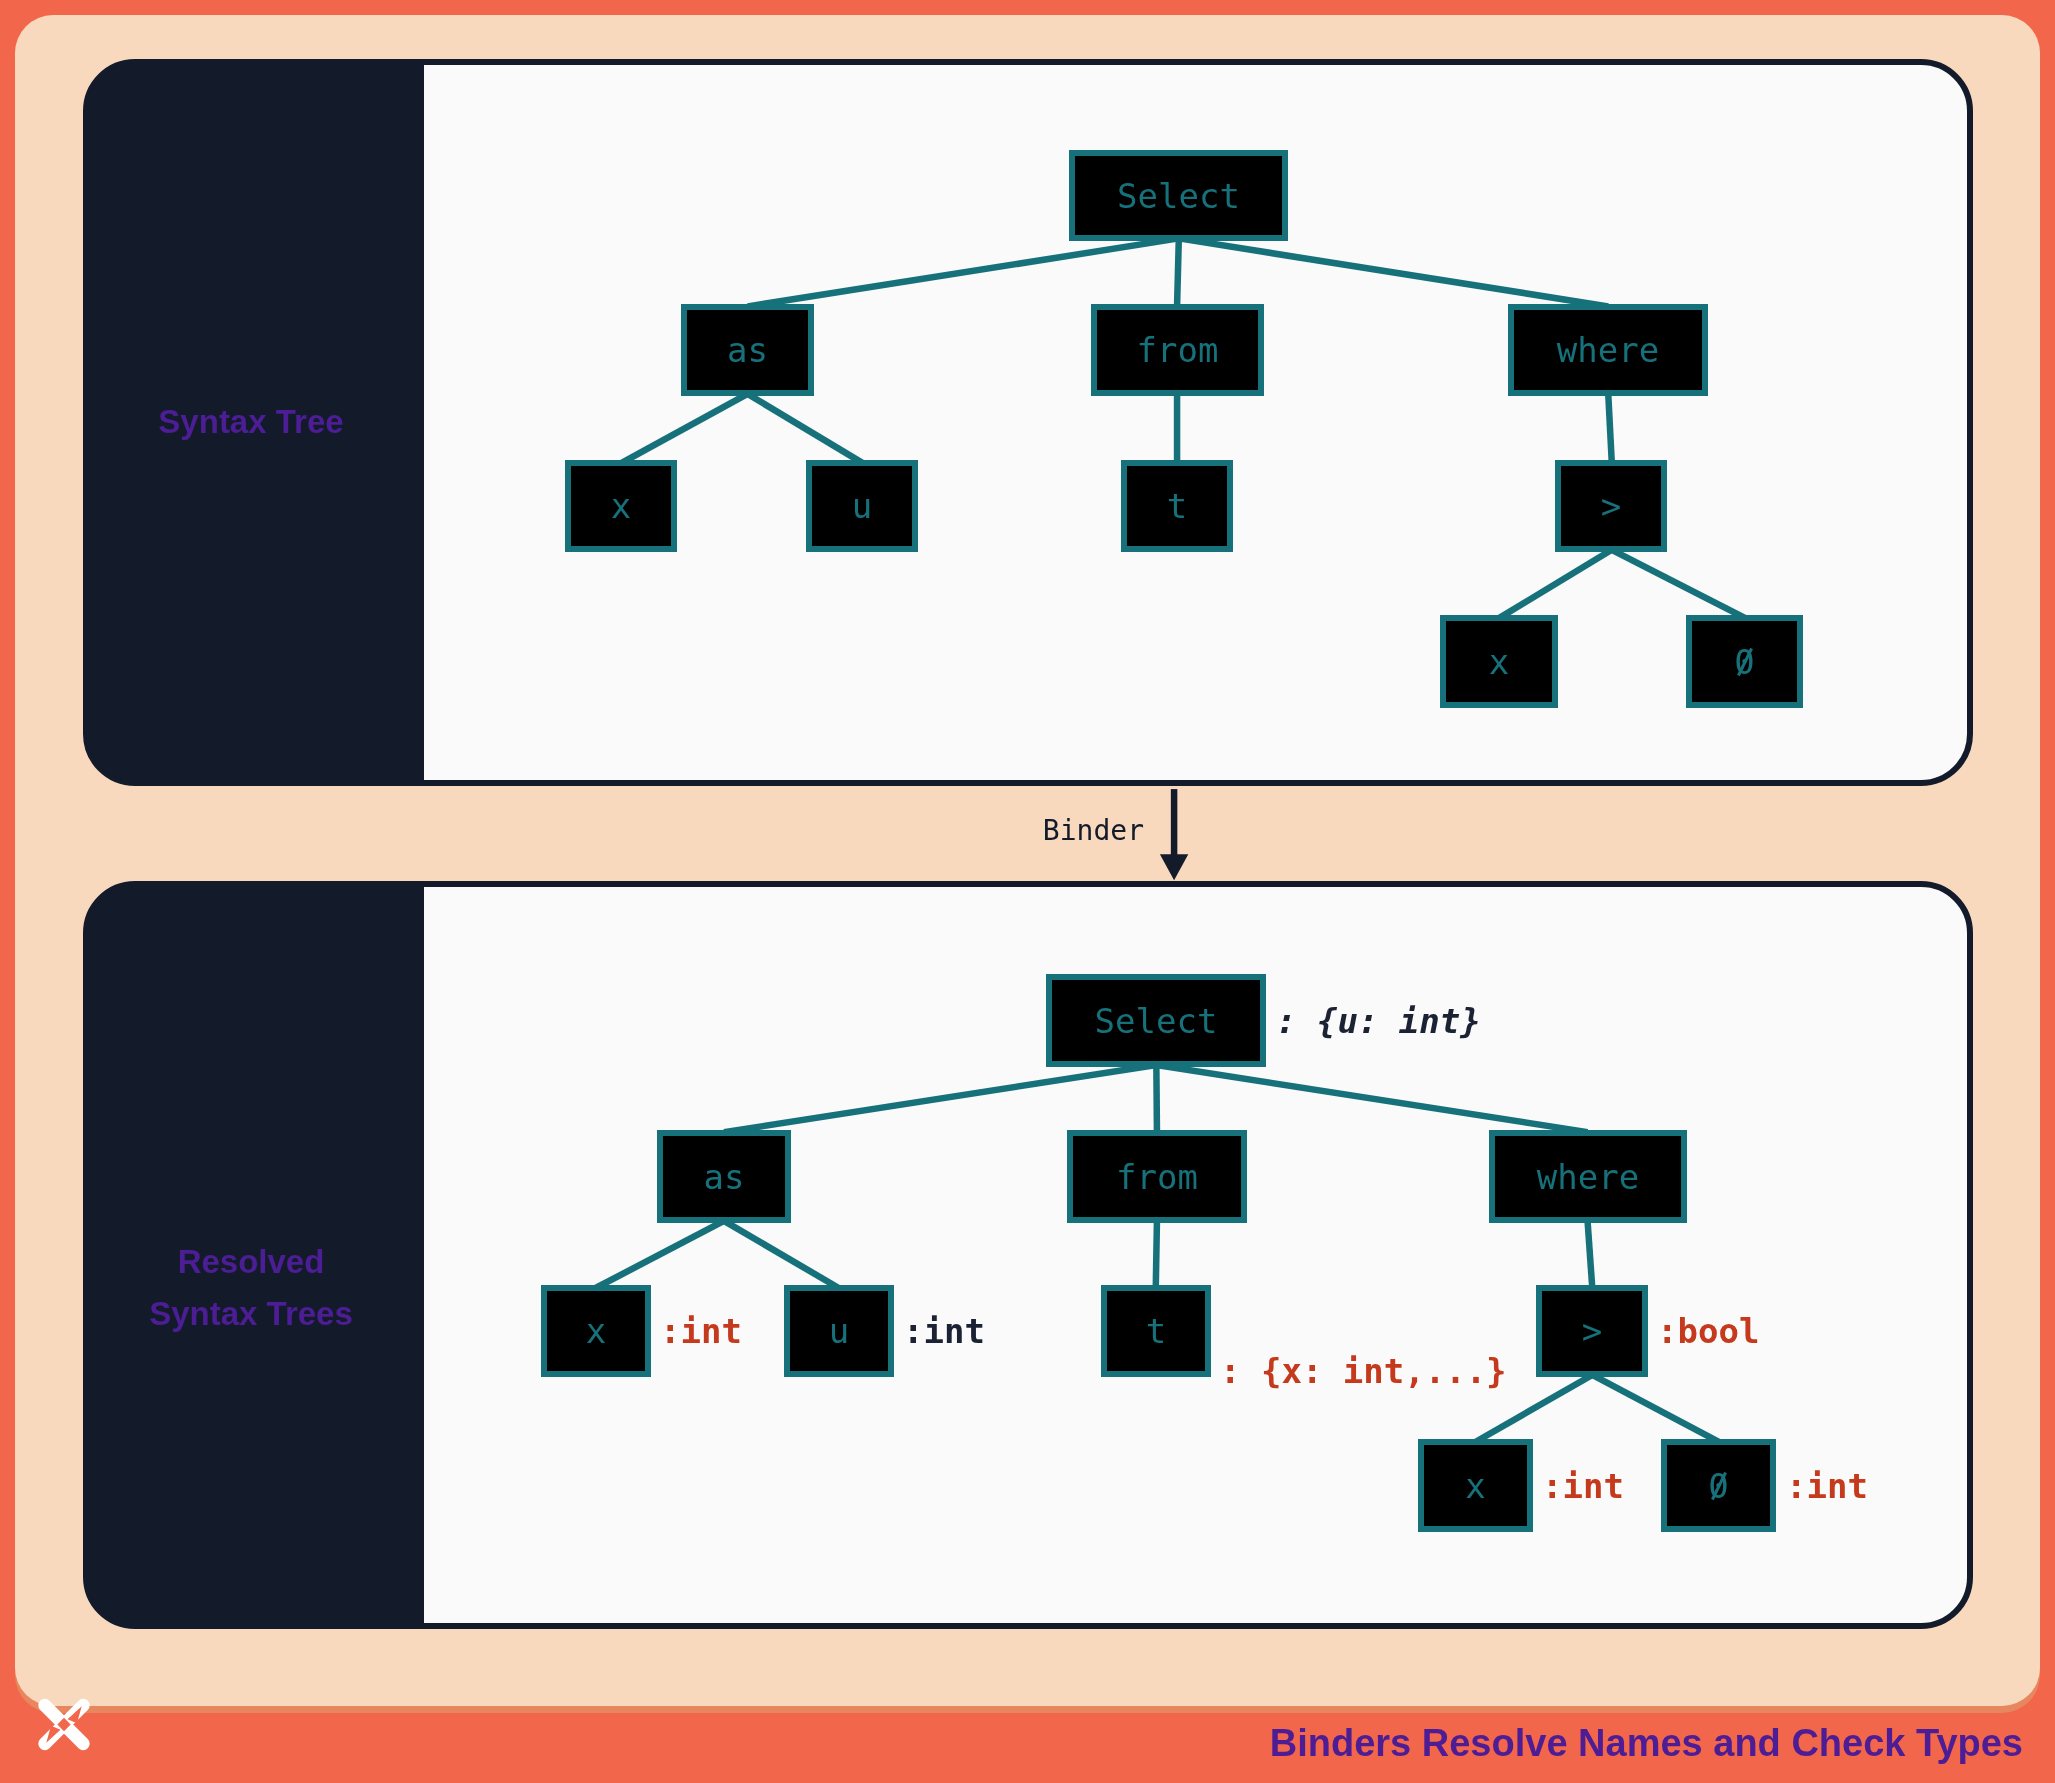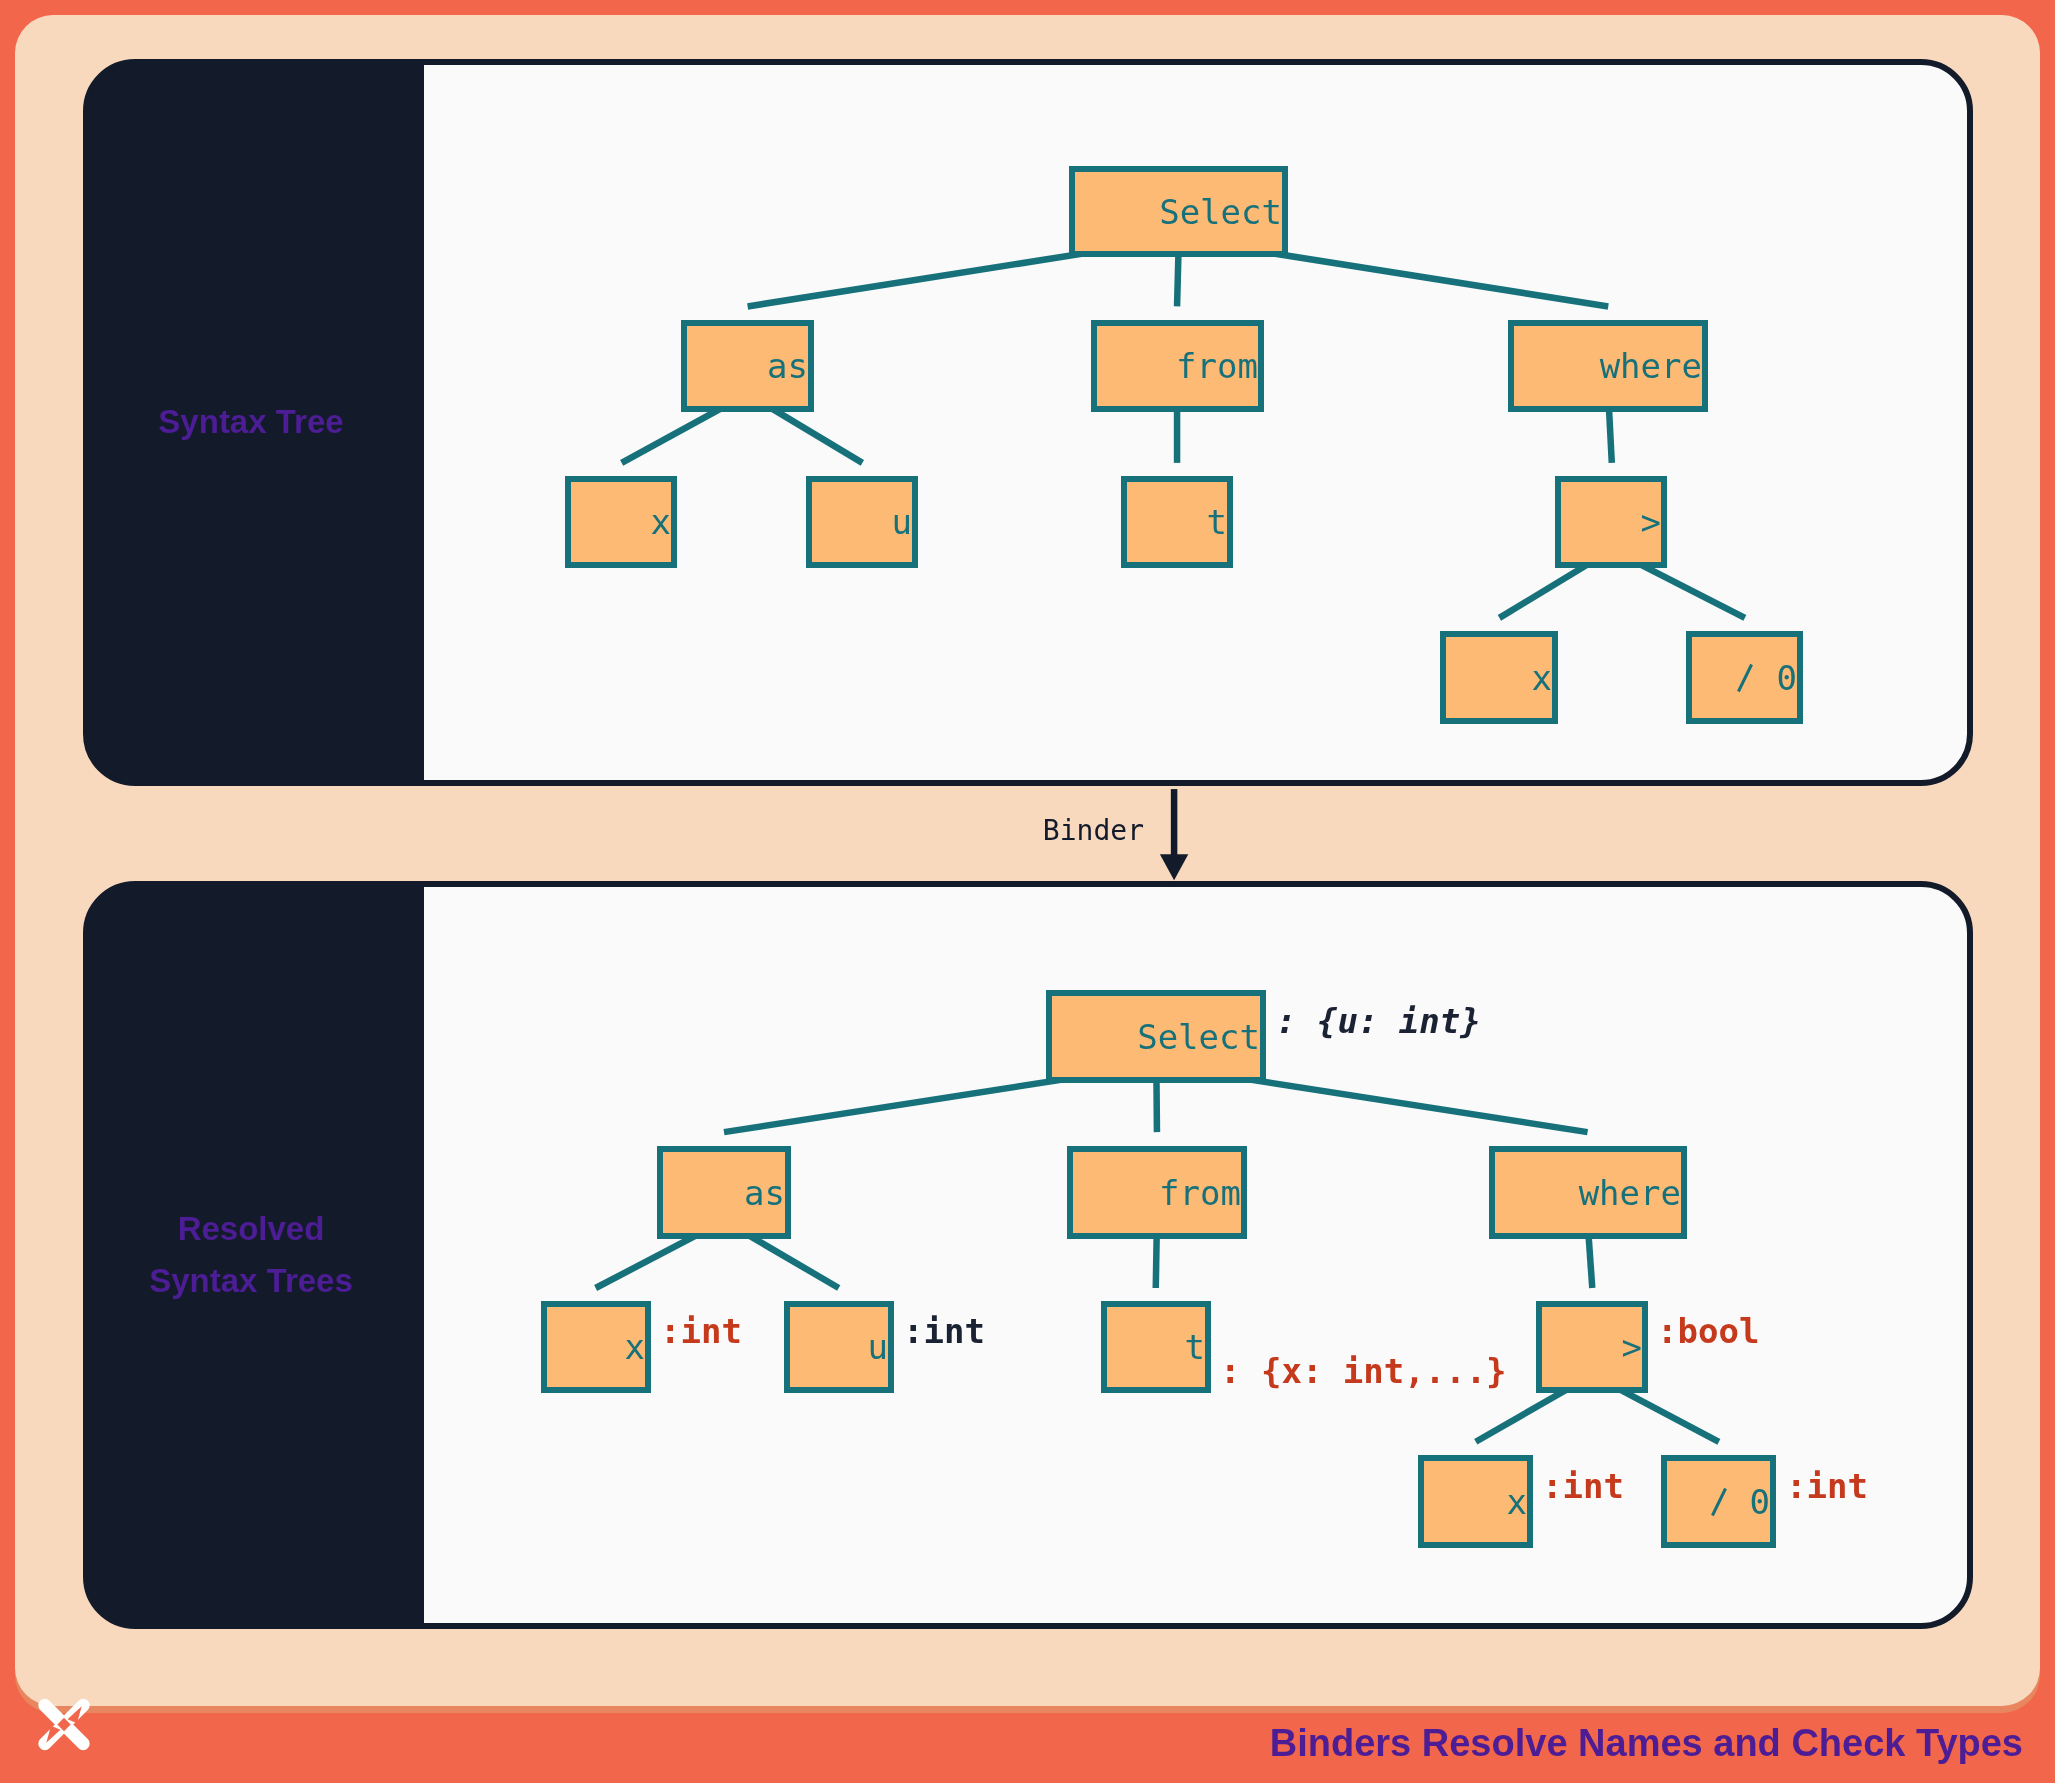--- a/index.html
+++ b/index.html
@@ -24,27 +24,27 @@
   .sidebar {
     position:absolute; left:-0.6px; top:-0.6px; bottom:-0.6px; width:336px;
     background:#131B2B; border-radius:46px 0 0 46px;
   }
   .sidebar-label {
     position:absolute; left:83px; width:336px; text-align:center;
     color:#4c1d95; font-weight:bold; font-size:33px; line-height:52px;
     z-index:3;
   }
   .sidebar-label.one { top:396px; }
-  .sidebar-label.two { top:1203px; }
+  .sidebar-label.two { top:1236px; }
   svg.overlay { position:absolute; left:0; top:0; z-index:2; }
   .edge { stroke:#17717B; stroke-width:11; }
   .node {
     position:absolute; z-index:3; box-sizing:border-box;
-    background:#fdba74; border:6px solid #17717B;
-    display:flex; align-items:center; justify-content:flex-end;margin-top:16px;
+    background:#000000; border:6px solid #17717B;
+    display:flex; align-items:center; justify-content:center;
   }
   .node-label {
     font-family:"DejaVu Sans Mono", monospace;
     font-size:34px; color:#17717B; position:relative;
   }
   .zero-slash {
     position:absolute; left:50%; top:50%; width:3px; height:30px;
     background:#17717B; transform:translate(-50%,-50%) rotate(26deg);
   }
   .annotation {

